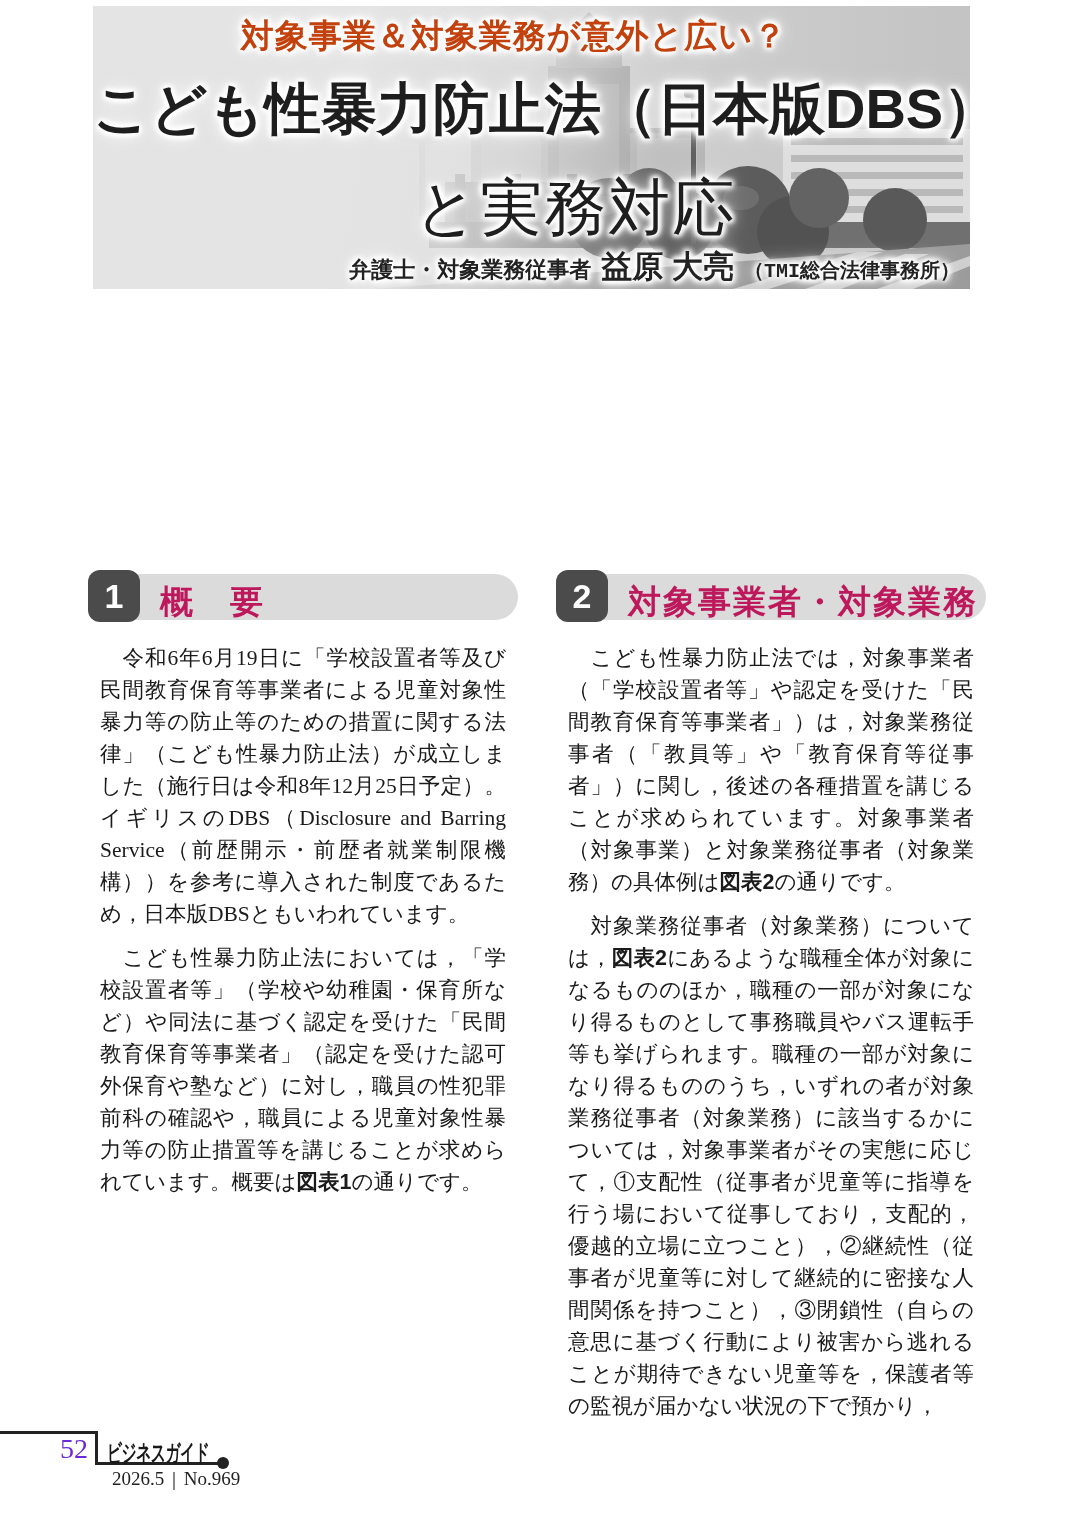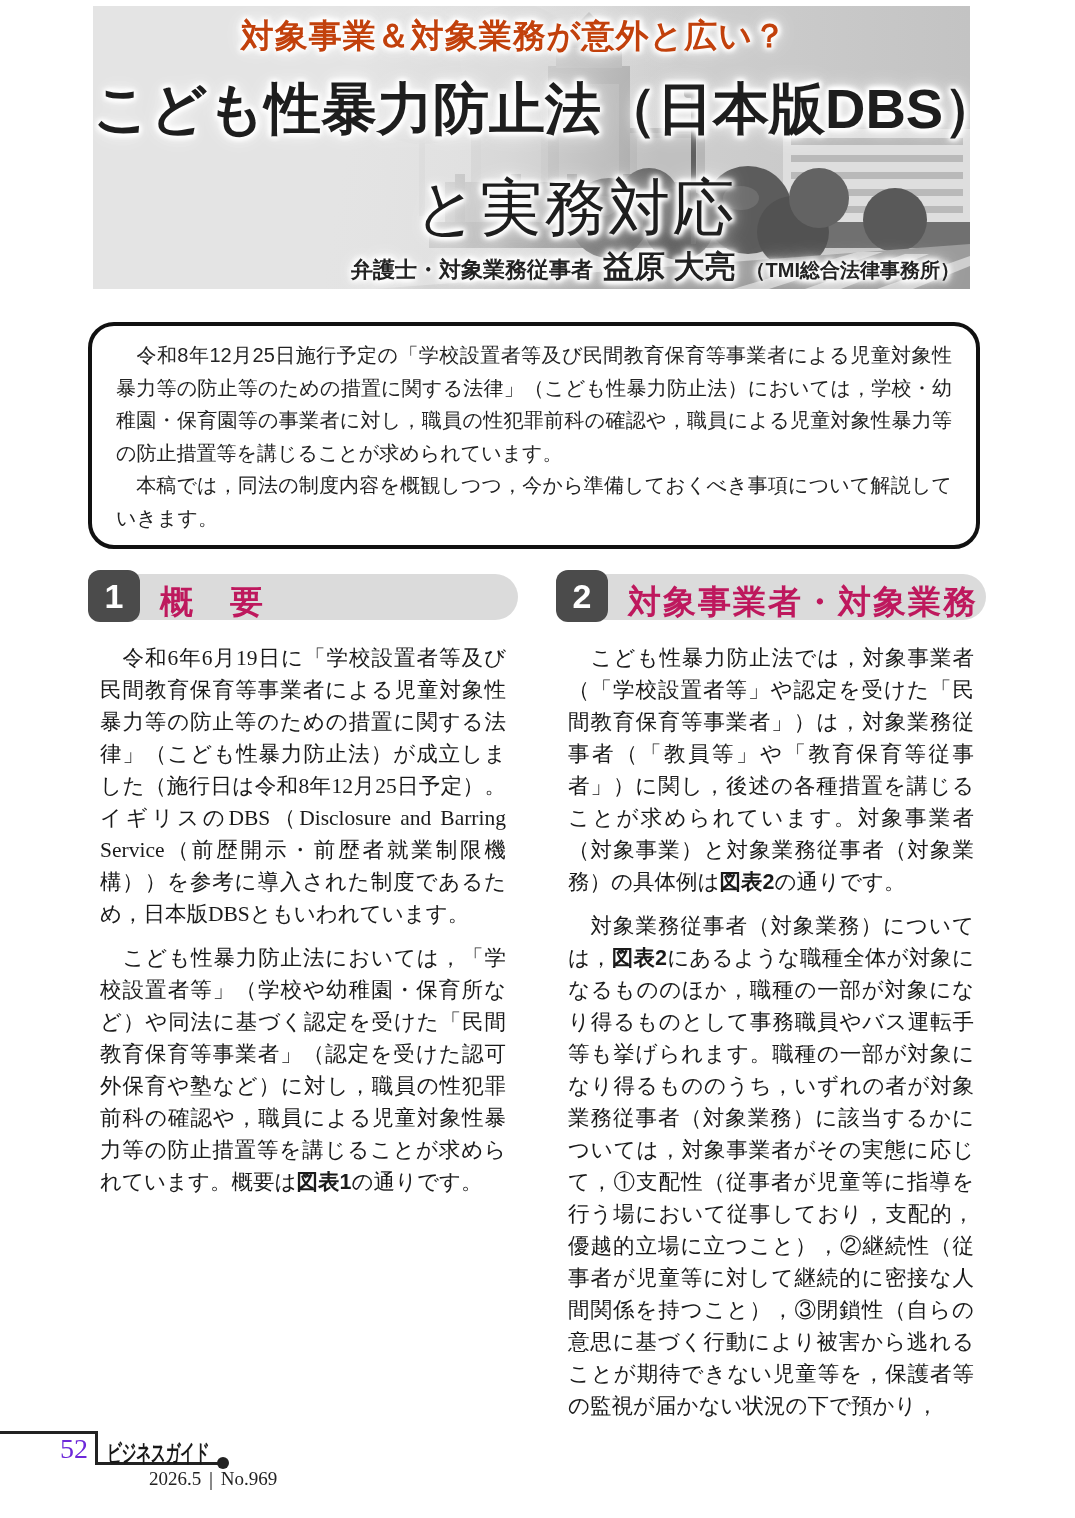--- a/index.html
+++ b/index.html
@@ -64,21 +64,21 @@
   .author-line {
     position: absolute; right: 10px; top: 240px;
     display: flex; align-items: baseline; gap: 10px;
     font-family: "Liberation Sans", sans-serif;
     font-weight: bold;
     color: #222;
     white-space: nowrap;
   }
   .author-title { font-size: 22px; }
   .author-name  { font-size: 31px; }
-  .author-org   { font-size: 20px; }
+  .author-org   { font-size: 20px; font-family: Liberation Mono, monospace; }
 
   
   .lead-box {
     position: absolute;
     left: 88px; top: 322px;
     width: 892px; height: 227px;
     border: 4px solid #111;
     border-radius: 26px;
     box-sizing: border-box;
     padding: 13px 24px 0 24px;
@@ -156,21 +156,20 @@
     transform: scaleX(0.62);
     transform-origin: left center;
     white-space: nowrap;
     color: #181818;
   }
   .issue-info {
     position: absolute; left: 112px; top: 1468px;
     display: flex; align-items: flex-end; gap: 9px;
     font-size: 19px;
     color: #222;
-    margin-left: 37px;
   }
   .issue-divider {
     display: inline-block;
     width: 1.5px; height: 18px;
     background: #888;
   }
 </style>
 </head>
 <body>
 
@@ -256,24 +255,20 @@
     <div class="title-line1 glow">こども性暴力防止法（日本版DBS）</div>
     <div class="title-line2 glow">と実務対応</div>
 
     <div class="author-line glow">
       <span class="author-title">弁護士・対象業務従事者</span>
       <span class="author-name">益原 大亮</span>
       <span class="author-org">（TMI総合法律事務所）</span>
     </div>
   </div>
 
-  <div class="lead-box">
-      <p><span>　令和8年12月25日施行予定の「学校設置者等及び民間教育保育等事業者による児童対象性暴力等の防止等のための措置に関する法律」（こども性暴力防止法）においては，学校・幼稚園・保育園等の事業者に対し，職員の性犯罪前科の確認や，職員による児童対象性暴力等の防止措置等を講じることが求められています。</span></p>
-      <p><span>　本稿では，同法の制度内容を概観しつつ，今から準備しておくべき事項について解説していきます。</span></p>
-    </div>
 
   <div class="col col-left">
     <div class="sec-header">
       <div class="sec-bar"></div>
       <div class="sec-num">1</div>
       <div class="sec-title">概　要</div>
     </div>
     <div class="col-body">
         <p><span>　令和6年6月19日に「学校設置者等及び民間教育保育等事業者による児童対象性暴力等の防止等のための措置に関する法律」（こども性暴力防止法）が成立しました（施行日は令和8年12月25日予定）。イギリスのDBS（Disclosure and Barring Service（前歴開示・前歴者就業制限機構））を参考に導入された制度であるため，日本版DBSともいわれています。</span></p>
         <p><span>　こども性暴力防止法においては，「学校設置者等」（学校や幼稚園・保育所など）や同法に基づく認定を受けた「民間教育保育等事業者」（認定を受けた認可外保育や塾など）に対し，職員の性犯罪前科の確認や，職員による児童対象性暴力等の防止措置等を講じることが求められています。概要は</span><span class="b-gothic">図表1</span><span>の通りです。</span></p>

